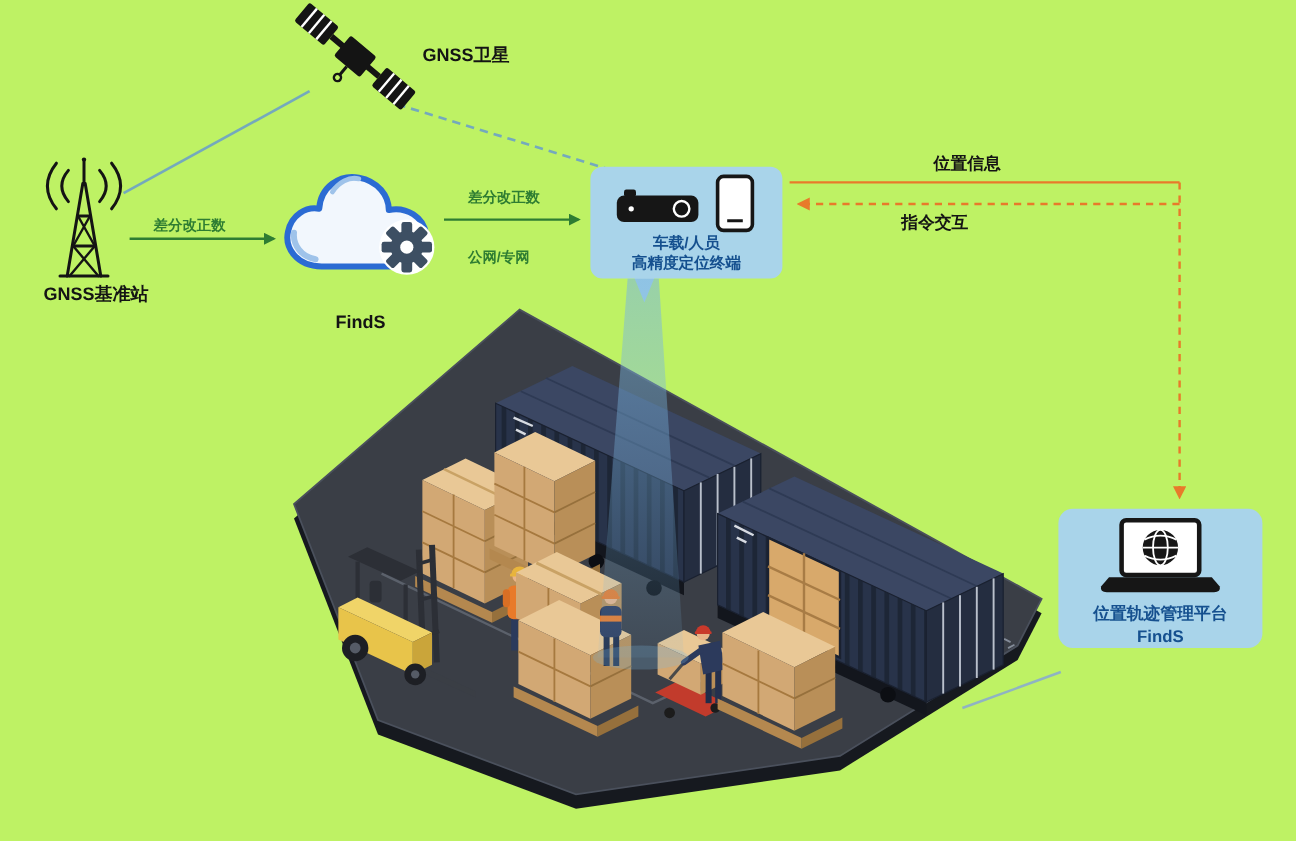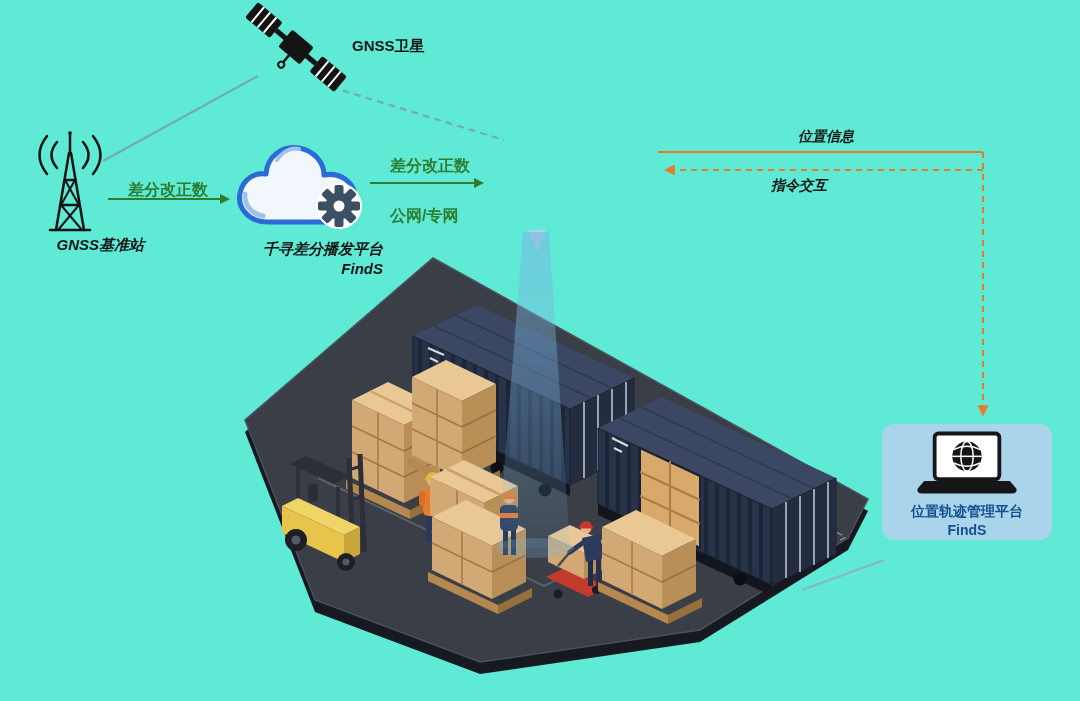--- a/index.html
+++ b/index.html
@@ -1,24 +1,24 @@
 <!DOCTYPE html>
 <html><head>
 <meta charset="utf-8">
 <style>
   * { margin:0; padding:0; box-sizing:border-box; }
   html,body { background:#ffffff; }
   body { font-family:"Liberation Sans", sans-serif; }
-  #stage { position:relative; width:1080px; height:701px; background:#5eead4; overflow:hidden; }
+  #stage { position:relative; width:1080px; height:701px; background:#bef264; overflow:hidden; }
   #scene { position:absolute; left:0; top:0; }
   .lbl { position:absolute; color:#141414; white-space:nowrap; font-size:15px; }
   .lbl.bold { font-weight:700; }
-  .lbl.green { color:#2e7d32; font-weight:700; font-size:16px; }
+  .lbl.green { color:#2e7d32; font-weight:700; font-size:12px; }
   .lbl.orange-flow { font-size:14px; font-weight:600; }
-  .lbl.center { text-align:right;font-style:italic; }
+  .lbl.center { text-align:center; }
   .panel { position:absolute; background:#a9d4ea; display:flex; flex-direction:column; align-items:center; }
   #terminal-panel { left:492px; top:139px; width:160px; height:93px; border-radius:10px; }
   #finds-panel { left:882px; top:424px; width:170px; height:116px; border-radius:12px; }
   .ptext { font-size:13px; font-weight:700; color:#15508f; line-height:16px; }
   #finds-panel .ptext { font-size:14px; line-height:19px; }
 </style>
 </head>
 <body>
 
 <div id="stage">
@@ -251,27 +251,42 @@
         <rect x="-4.5" y="-21" width="9" height="42" rx="2" transform="rotate(135)"></rect>
         <circle r="13.5"></circle>
       </g>
       <circle r="5.5" fill="#ffffff"></circle>
     </g>
   </svg>
 
   <div class="lbl bold" style="left:352px; top:37px;">GNSS卫星</div>
   <div class="lbl bold center" style="left:16px; top:236px; width:128px;">GNSS基准站</div>
   <div class="lbl green" style="left:128px; top:180px;">差分改正数</div>
-  <div class="lbl bold center" style="left:218px; top:240px; width:165px;">千寻差分播发平台</div>
   <div class="lbl bold center" style="left:218px; top:260px; width:165px;">FindS</div>
   <div class="lbl green" style="left:390px; top:156px;">差分改正数</div>
   <div class="lbl green" style="left:390px; top:206px;">公网/专网</div>
   <div class="lbl orange-flow center" style="left:758px; top:128px; width:96px;">位置信息</div>
   <div class="lbl orange-flow center" style="left:731px; top:177px; width:96px;">指令交互</div>
 
+  <div class="panel" id="terminal-panel">
+    <svg width="160" height="56" viewBox="0 0 160 56">
+      <g>
+        <rect x="28" y="19" width="10" height="6" rx="2" fill="#161616"></rect>
+        <rect x="22" y="24" width="68" height="22" rx="6" fill="#161616"></rect>
+        <circle cx="76" cy="35" r="6.5" fill="none" stroke="#ffffff" stroke-width="2"></circle>
+        <circle cx="34" cy="35" r="2.2" fill="#ffffff"></circle>
+      </g>
+      <g>
+        <rect x="106" y="8" width="29" height="45" rx="5" fill="#ffffff" stroke="#161616" stroke-width="3"></rect>
+        <line x1="114" y1="45" x2="127" y2="45" stroke="#161616" stroke-width="2.5"></line>
+      </g>
+    </svg>
+    <div class="ptext">车载/人员</div>
+    <div class="ptext">高精度定位终端</div>
+  </div>
 
   <div class="panel" id="finds-panel">
     <svg width="170" height="82" viewBox="0 0 170 82">
       <g>
         <rect x="51" y="10" width="68" height="48" rx="4" fill="#ffffff" stroke="#161616" stroke-width="4"></rect>
         <circle cx="85" cy="34" r="15.5" fill="#161616"></circle>
         <ellipse cx="85" cy="34" rx="6.5" ry="15.5" fill="none" stroke="#ffffff" stroke-width="1.6"></ellipse>
         <line x1="69.5" y1="34" x2="100.5" y2="34" stroke="#ffffff" stroke-width="1.6"></line>
         <path d="M71,27 Q85,20 99,27" fill="none" stroke="#ffffff" stroke-width="1.6"></path>
         <path d="M71,41 Q85,48 99,41" fill="none" stroke="#ffffff" stroke-width="1.6"></path>

